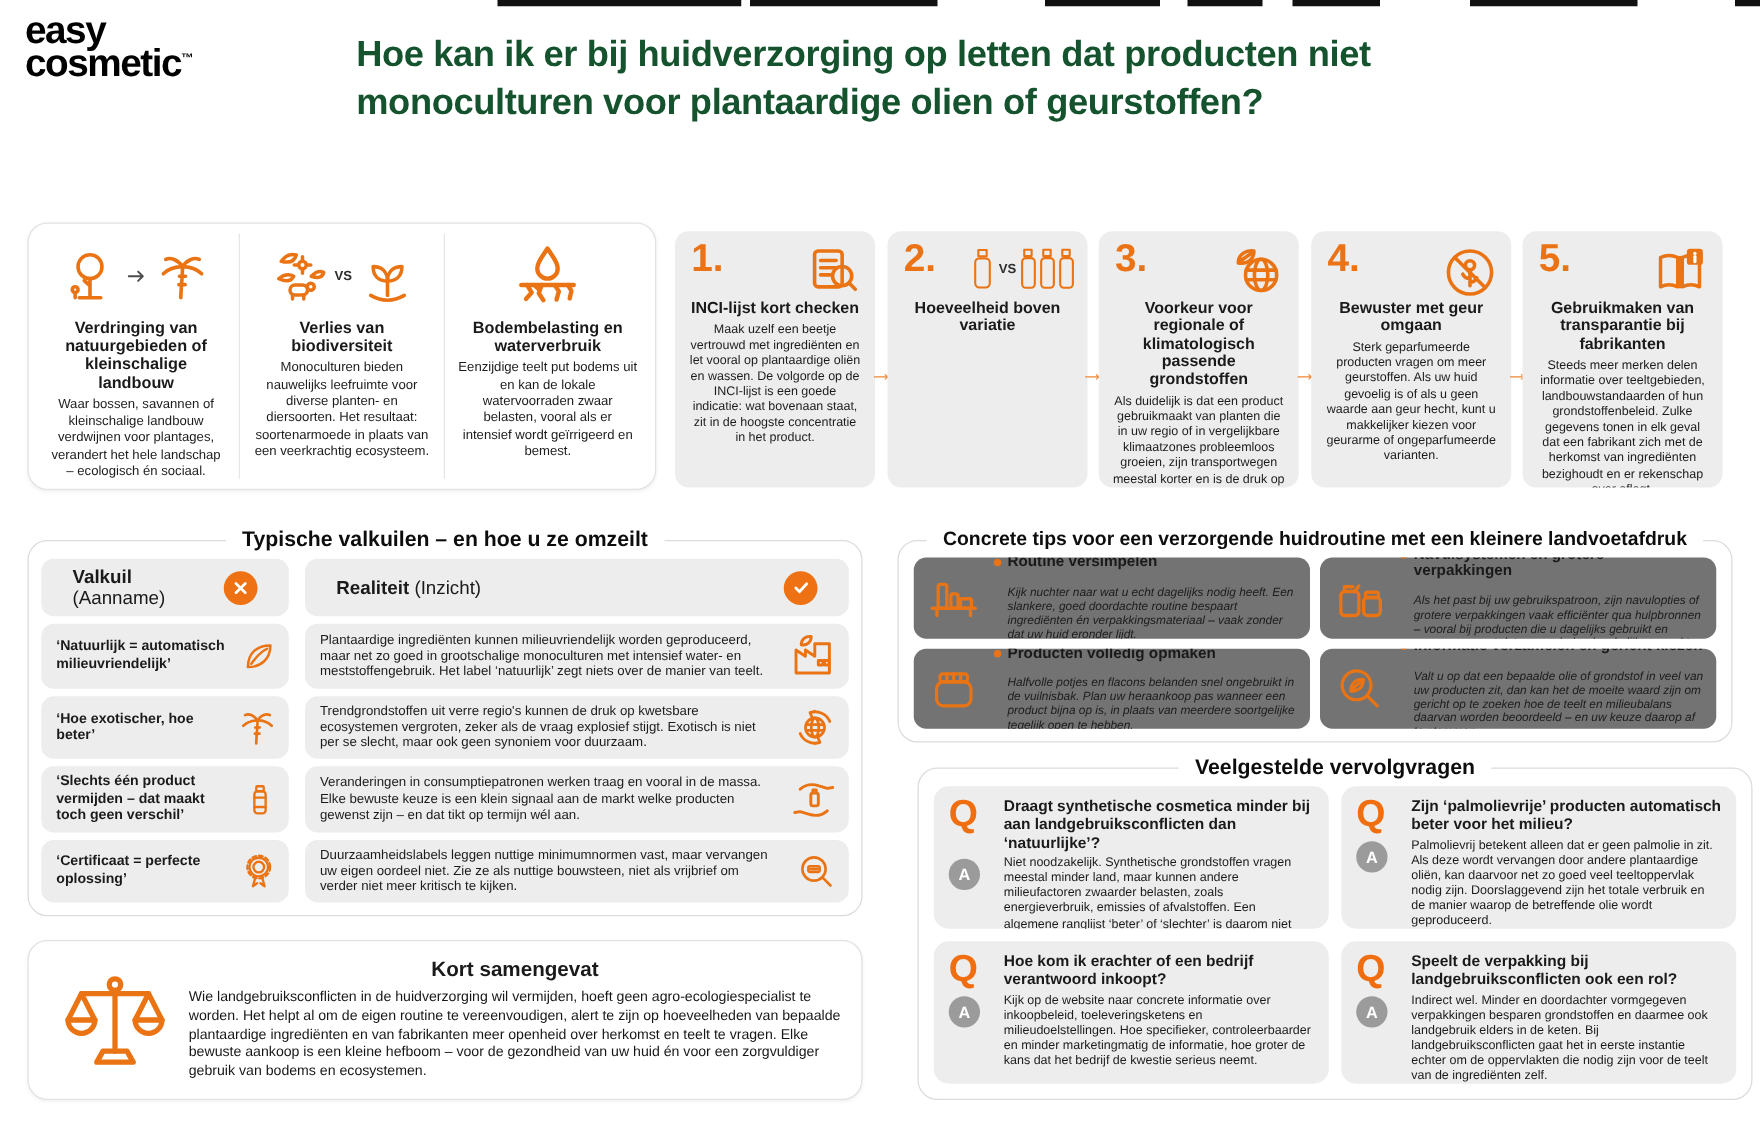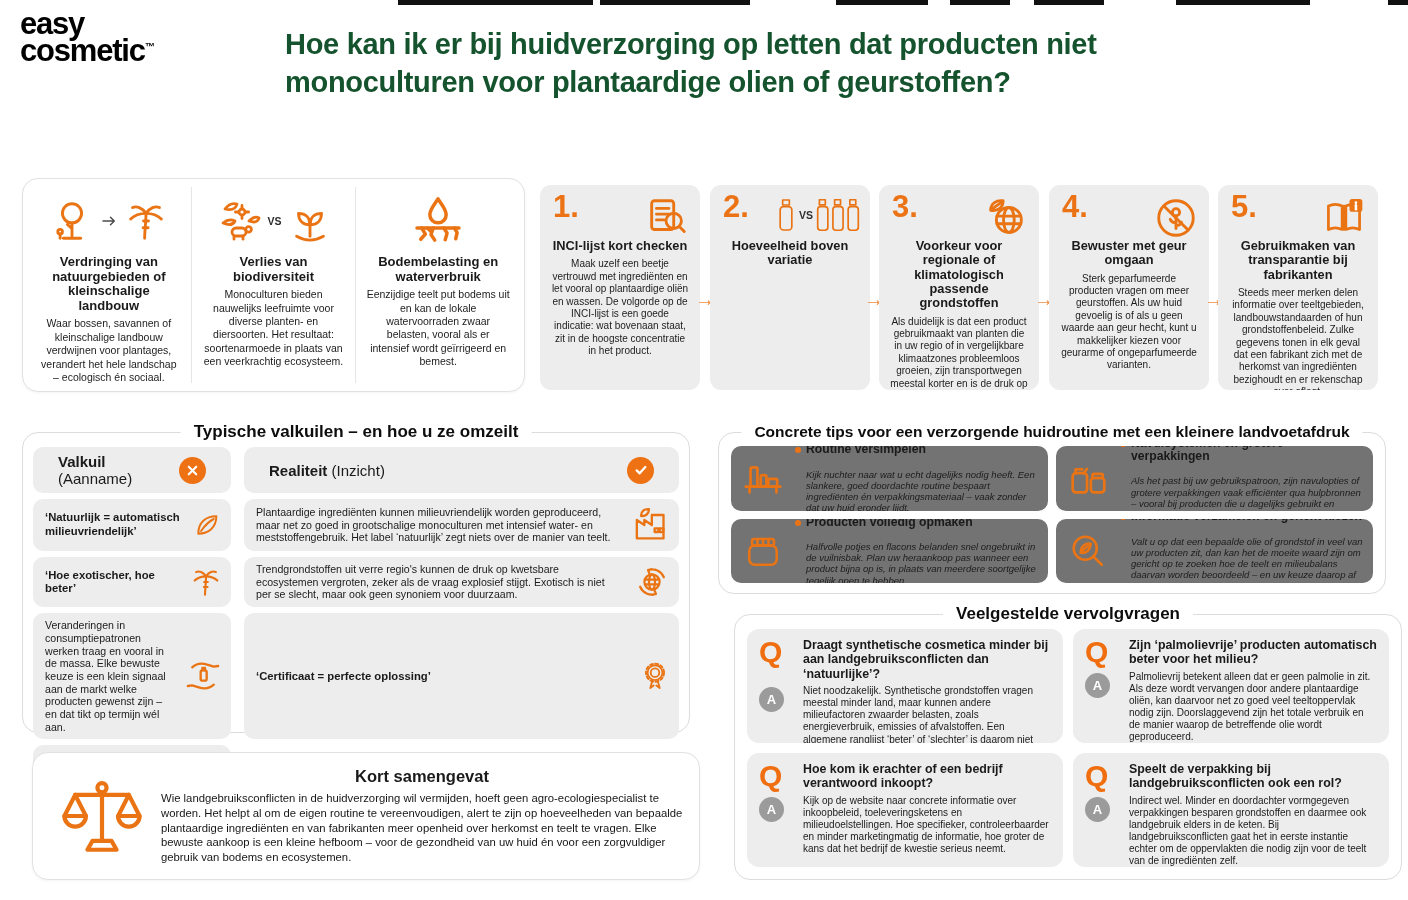--- a/index.html
+++ b/index.html
@@ -76,21 +76,21 @@
   .faqgrid{display:grid;grid-template-columns:1fr 1fr;gap:10px;height:100%;}
   .faqcard{background:#ecedec;border-radius:12px;display:grid;grid-template-columns:36px 1fr;
            column-gap:8px;row-gap:4px;padding:9px 12px;box-sizing:border-box;align-content:start;overflow:hidden;}
   .qglyph{font-size:30px;font-weight:800;color:#f06e0f;line-height:.9;}
   .abadge{width:25px;height:25px;border-radius:50%;background:#9b9b9b;color:#fff;display:flex;
           align-items:center;justify-content:center;font-weight:800;font-size:13px;margin-top:2px;}
   .fq{font-size:12.4px;font-weight:800;line-height:1.15;align-self:center;}
   .fa{font-size:10px;line-height:1.22;color:#1b1b1b;}
 
   
-  .summary{left:32px;top:752px;width:668px;height:128px;display:flex;align-items:center;padding:8px 16px 8px 10px;box-sizing:border-box;}
+  .summary{left:22px;top:752px;width:668px;height:128px;display:flex;align-items:center;padding:8px 16px 8px 10px;box-sizing:border-box;}
   .sumicon{width:118px;display:flex;align-items:center;justify-content:center;flex:none;}
   .sumtitle{text-align:center;font-size:16.5px;font-weight:800;margin-bottom:5px;}
   .sumbody{font-size:11.3px;line-height:1.3;color:#161616;}
 </style>
 </head>
 <body>
 
 <div id="canvas">
 
   <div class="topbar" style="left:398px;width:195px;"></div>
@@ -301,20 +301,28 @@
         <div class="rt">Trendgrondstoffen uit verre regio's kunnen de druk op kwetsbare ecosystemen vergroten, zeker als de vraag explosief stijgt. Exotisch is niet per se slecht, maar ook geen synoniem voor duurzaam.</div>
         <svg width="38" height="38" viewBox="0 0 24 24" stroke="#EA7414" fill="none" stroke-width="1.4" stroke-linecap="round" stroke-linejoin="round">
             <circle cx="12" cy="12" r="4.8"></circle>
             <ellipse cx="12" cy="12" rx="1.9" ry="4.8"></ellipse>
             <path d="M7.6 10.5 H16.4 M7.6 13.5 H16.4"></path>
             <path d="M19.5 9 A8 8 0 0 0 9.5 4.5 M9.5 4.5 l2.4 -0.7 M9.5 4.5 l0.9 2.1"></path>
             <path d="M4.5 15 A8 8 0 0 0 14.5 19.5 M14.5 19.5 l-2.4 0.7 M14.5 19.5 l-0.9 -2.1"></path>
           </svg>
       </div>
 
+      <div class="gcard pitcell-l">
+        <div class="pt">‘Slechts één product vermijden – dat maakt toch geen verschil’</div>
+        <svg width="30" height="34" viewBox="0 0 24 24" stroke="#EA7414" fill="none" stroke-width="1.5" stroke-linecap="round" stroke-linejoin="round">
+            <rect x="9.6" y="3.2" width="4.8" height="3.2" rx="0.8"></rect>
+            <rect x="8.4" y="6.4" width="7.2" height="14.2" rx="2"></rect>
+            <path d="M8.4 10.5 H15.6 M8.4 16.5 H15.6"></path>
+          </svg>
+      </div>
       <div class="gcard pitcell-r">
         <div class="rt">Veranderingen in consumptiepatronen werken traag en vooral in de massa. Elke bewuste keuze is een klein signaal aan de markt welke producten gewenst zijn – en dat tikt op termijn wél aan.</div>
         <svg width="40" height="40" viewBox="0 0 24 24" stroke="#EA7414" fill="none" stroke-width="1.4" stroke-linecap="round" stroke-linejoin="round">
             <path d="M11.6 8.6 V7.2 H13.2 V8.6"></path>
             <rect x="10.6" y="8.6" width="3.6" height="6.2" rx="1"></rect>
             <path d="M5.5 6.8 C8 4.6 11.5 4.2 14.5 5.2 L18.5 6.4 M18.5 6.4 l2.6 -0.4"></path>
             <path d="M18.5 17.2 C16 19.4 12.5 19.8 9.5 18.8 L5.5 17.6 M5.5 17.6 l-2.6 0.4"></path>
           </svg>
       </div>
 

